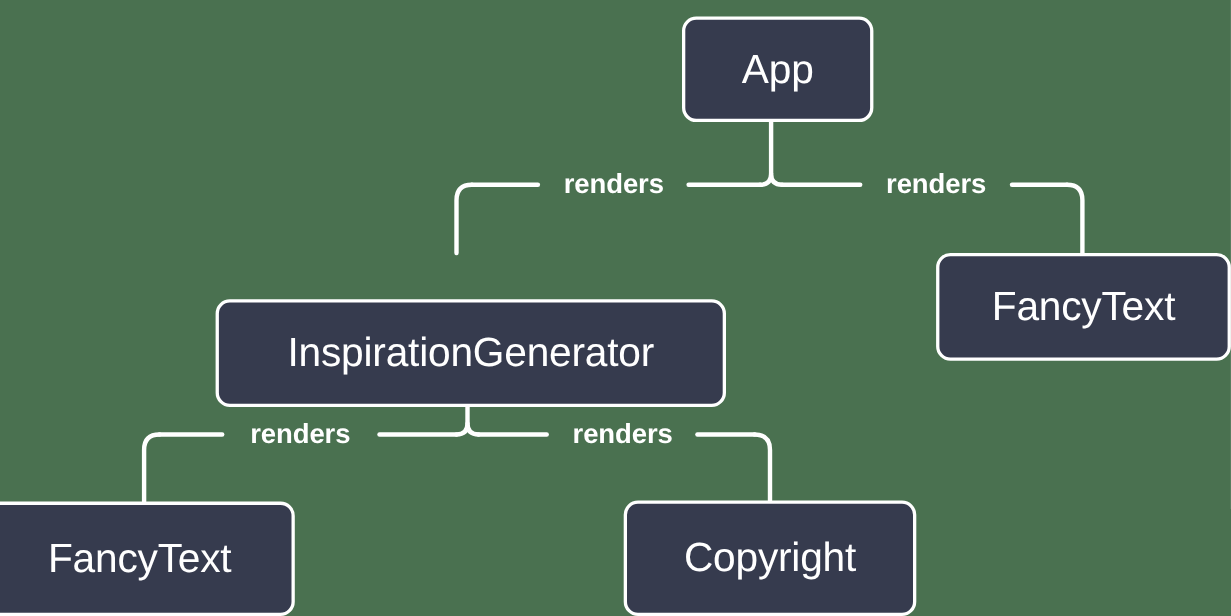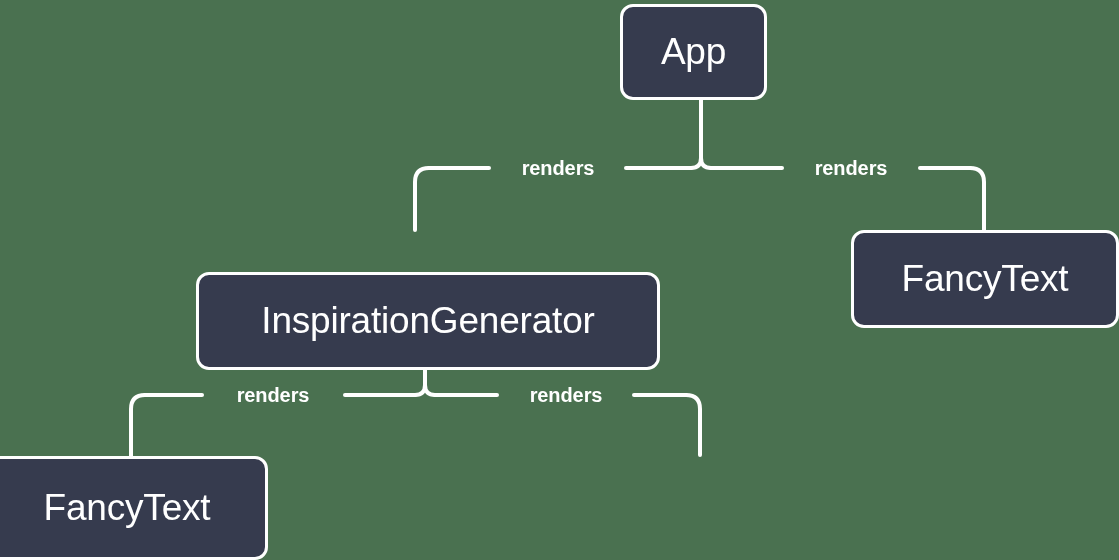--- a/index.html
+++ b/index.html
@@ -46,30 +46,30 @@
   }
   .node-label {
     display: block;
     line-height: 1;
     padding-bottom: 2px;
   }
   .edge-label {
     position: absolute;
     color: #ffffff;
     font-family: "Liberation Sans", sans-serif;
-    font-size: 20px;
+    font-size: 25px;
     font-weight: 700;
     letter-spacing: -0.1px;
     line-height: 1;
     white-space: nowrap;
     transform: translate(-50%, -50%);
     z-index: 3;
   }
   
-  #node-app          { left: 620px; top: 4px;   width: 147px; height: 96px; }
+  #node-app          { left: 620px; top: 15px;   width: 174px; height: 96px; }
   #node-inspiration  { left: 196px; top: 230px; width: 464px; height: 98px; margin-top: 42px; }
   #node-fancytext-r  { left: 851px; top: 230px; width: 268px; height: 98px; }
   #node-fancytext-l  { left: -14px; top: 456px; width: 282px; height: 104px;
                        border-top-left-radius: 0; border-bottom-left-radius: 0; }
   #node-copyright    { left: 567px; top: 455px; width: 266px; height: 105px; }
 </style>
 </head>
 <body>
 
 <div id="diagram">
@@ -114,20 +114,23 @@
   </div>
 
   <div class="node" id="node-fancytext-r">
     <span class="node-label">FancyText</span>
   </div>
 
   <div class="node" id="node-fancytext-l">
     <span class="node-label">FancyText</span>
   </div>
 
+  <div class="node" id="node-copyright">
+    <span class="node-label">Copyright</span>
+  </div>
 
   <div class="edge-label" style="left:558px; top:168px;">renders</div>
 
   <div class="edge-label" style="left:851px; top:168px;">renders</div>
 
   <div class="edge-label" style="left:273px; top:395px;">renders</div>
 
   <div class="edge-label" style="left:566px; top:395px;">renders</div>
 
 </div>

